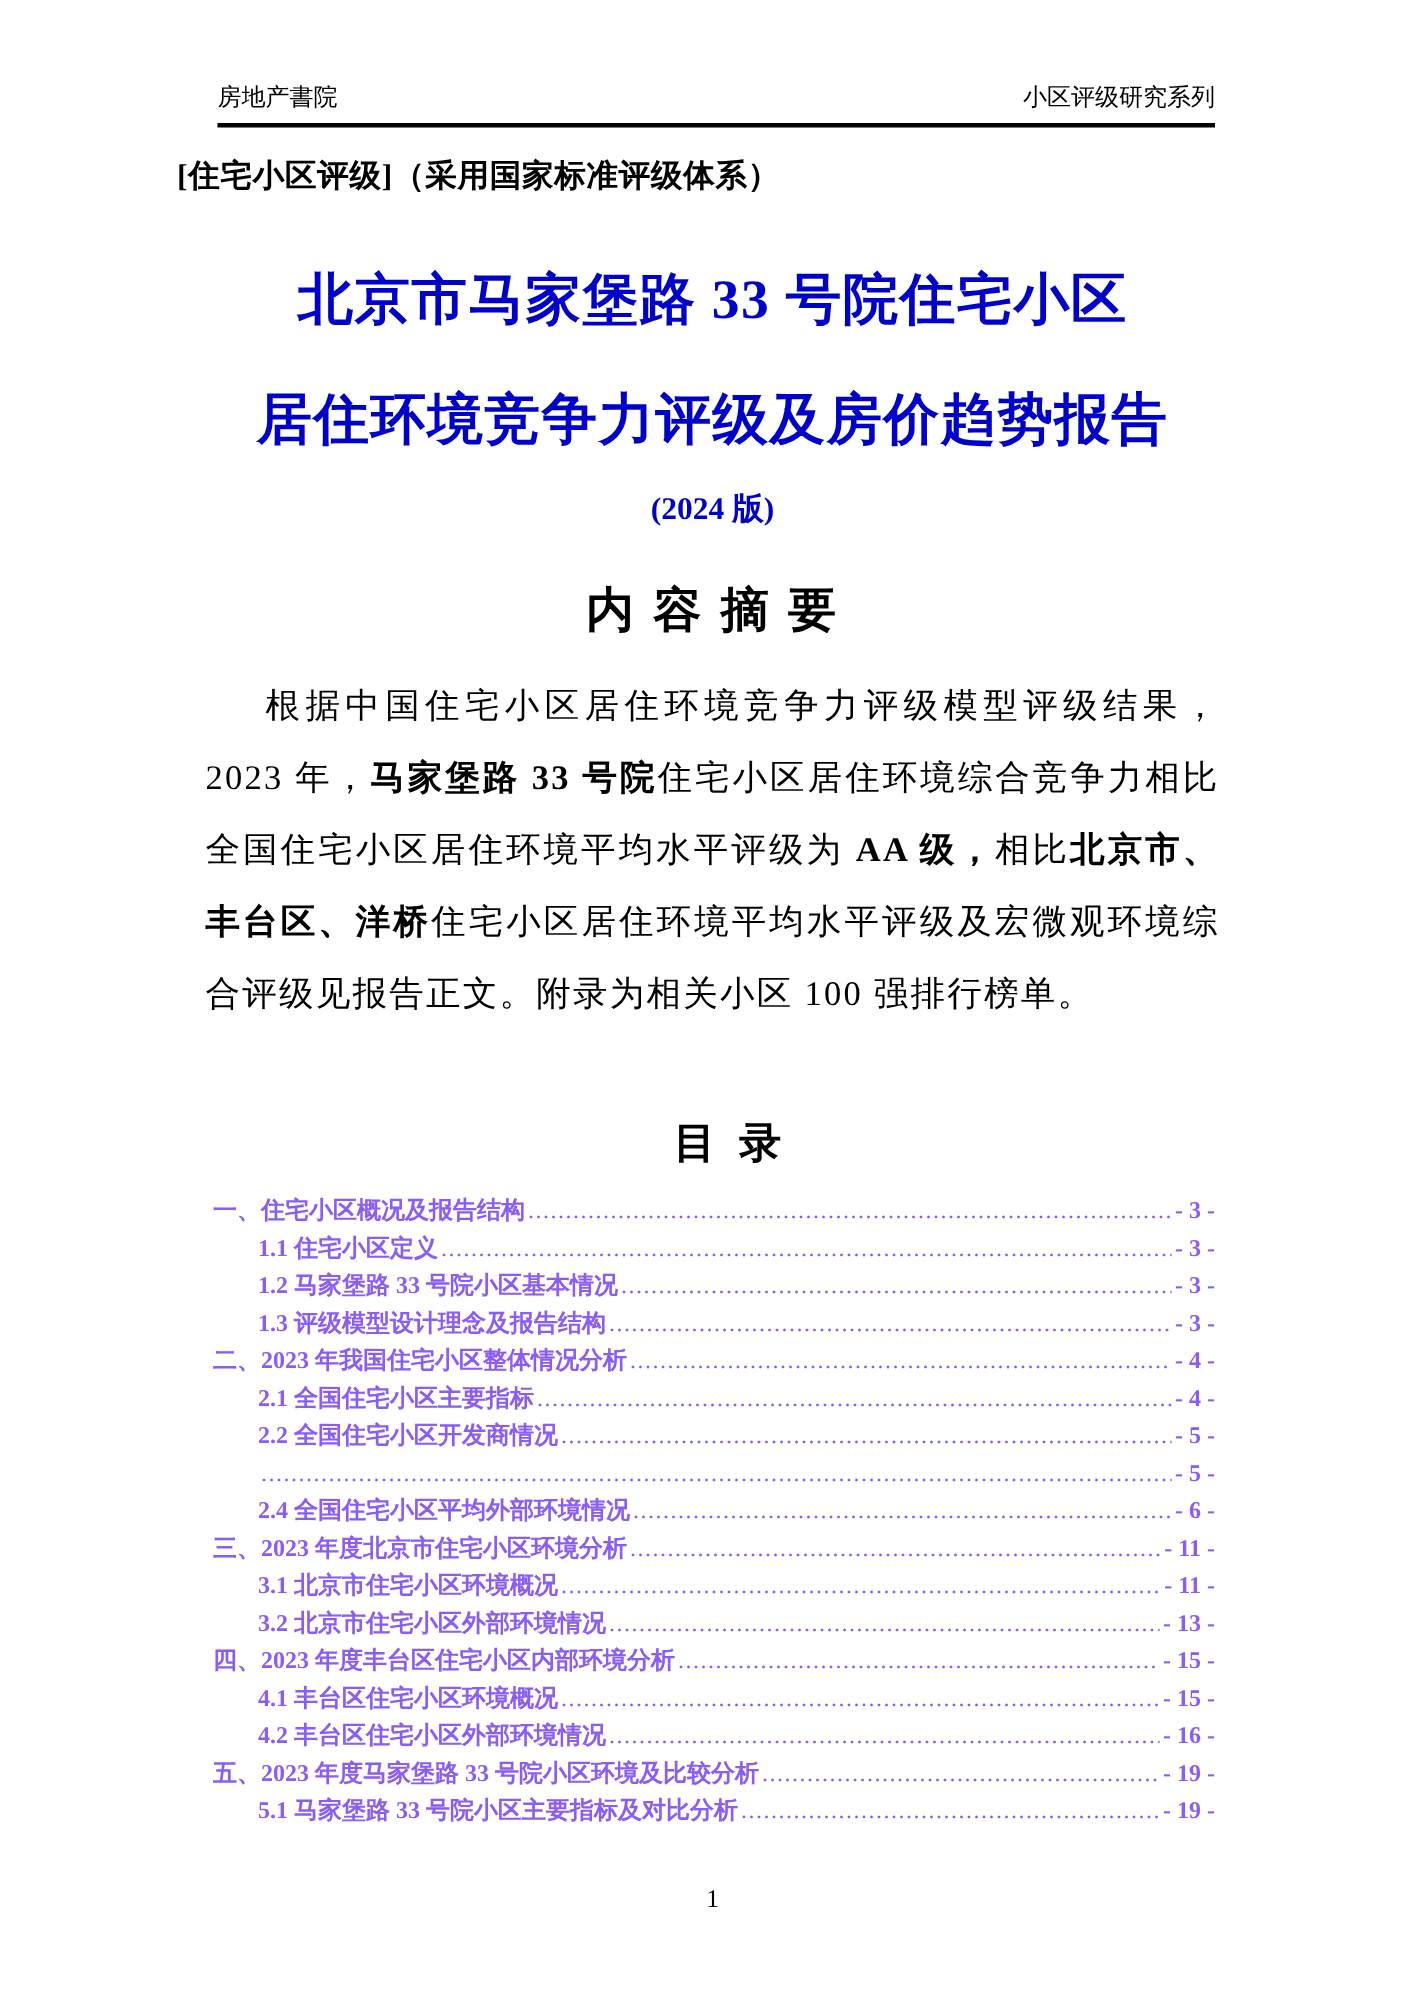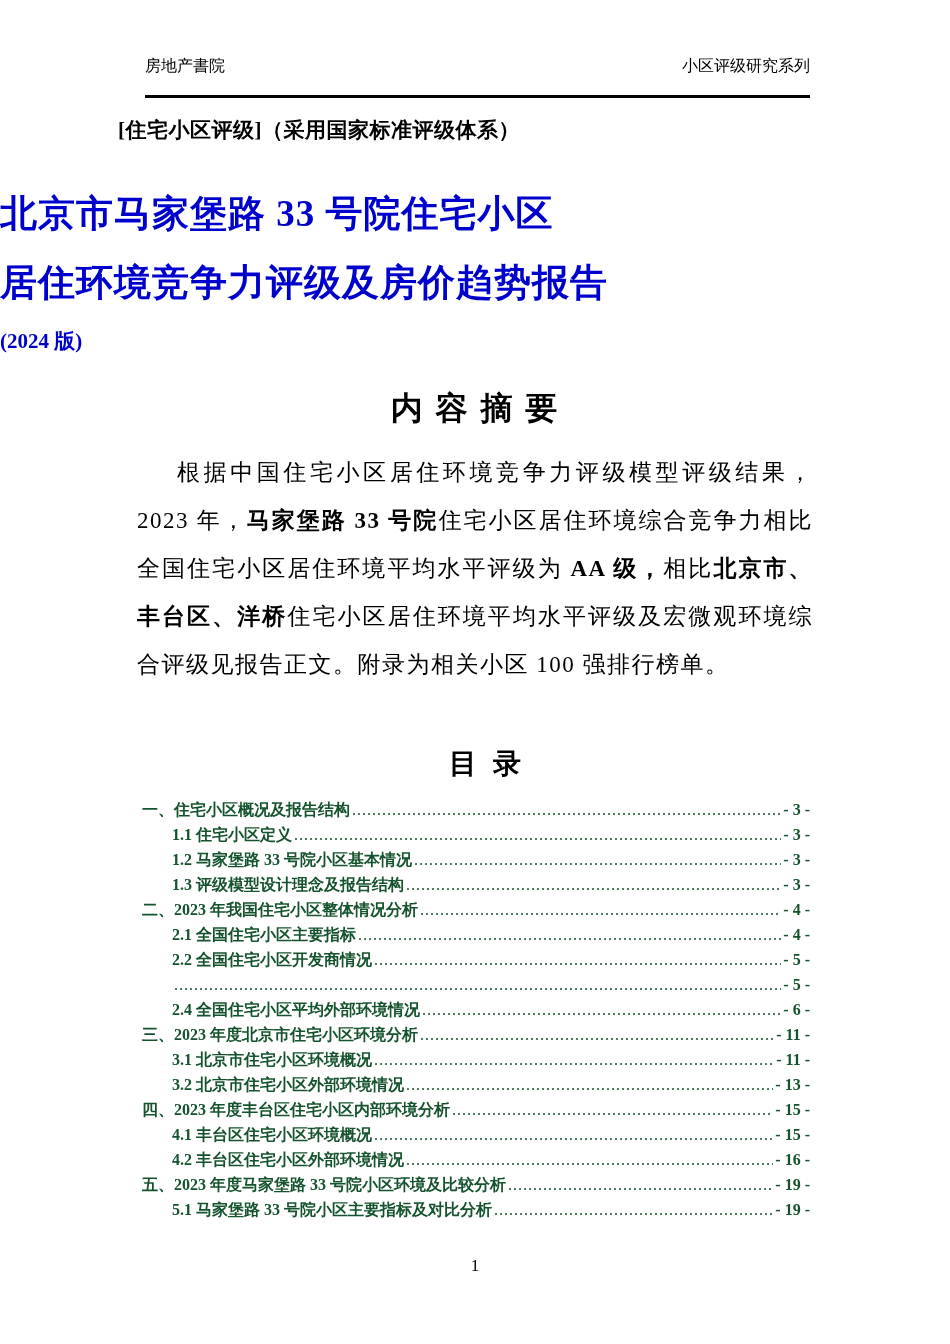--- a/index.html
+++ b/index.html
@@ -13,36 +13,36 @@
     box-sizing: border-box;
     overflow: hidden;
   }
   
   .hdr {
     margin: 56px 140px 0 145px;
     display: flex;
     justify-content: space-between;
     align-items: flex-end;
     border-bottom: 3px solid #000;
-    padding-bottom: 20px;
+    padding-bottom: 7px;
     font-family: "Liberation Sans", "DejaVu Sans", sans-serif;
     font-size: 16px;
     line-height: 1.2;
   }
   
   .rating-label {
     margin: 18px 140px 0 118px;
     font-size: 21px;
     font-weight: 700;
     letter-spacing: .5px;
   }
   
-  .title-block { text-align: left; color: #0000CC; font-weight: 700; }
+  .title-block { text-align: center; color: #0000CC; font-weight: 700; }
   .title-l1 { margin-top: 50px; font-size: 37px; line-height: 1.1; letter-spacing: 1px; }
-  .title-l2 { margin-top: 28px; font-size: 37px; line-height: 1.1; letter-spacing: 1px; }
+  .title-l2 { margin-top: 39px; font-size: 37px; line-height: 1.1; letter-spacing: 1px; }
   .title-ver { margin-top: 26px; font-size: 21px; line-height: 1.1; }
   
   .summary-heading {
     margin-top: 34px;
     text-align: center;
     font-family: "Liberation Sans", "DejaVu Sans", sans-serif;
     font-size: 32px;
     font-weight: 700;
     letter-spacing: 2px;
   }
@@ -70,21 +70,21 @@
     margin: 14px 140px 0 142px;
     font-size: 16px;
   }
   .toc-row {
     display: flex;
     align-items: flex-end;
     height: 25px;
     line-height: 25px;
     white-space: nowrap;
     text-decoration: none;
-    color: #14532d;
+    color: #8b5cf6;
   }
   .toc-row.lvl2 { padding-left: 30px; }
   .toc-label { font-weight: 700; flex: 0 0 auto; }
   .toc-leader {
     flex: 1 1 auto;
     overflow: hidden;
     margin: 0 2px;
     font-weight: 400;
   }
   .toc-leader::after {

